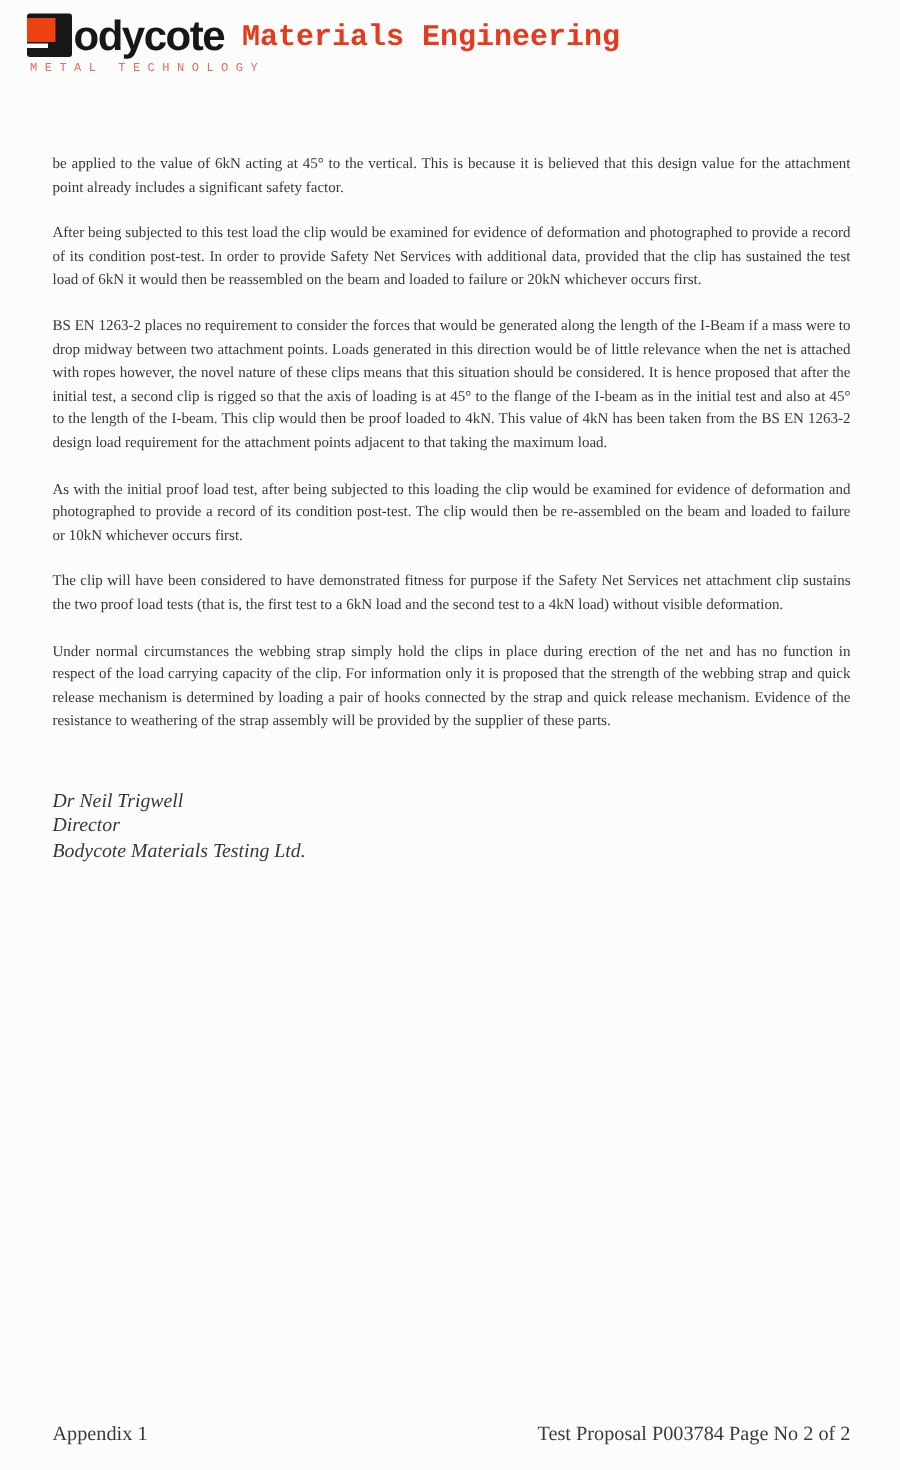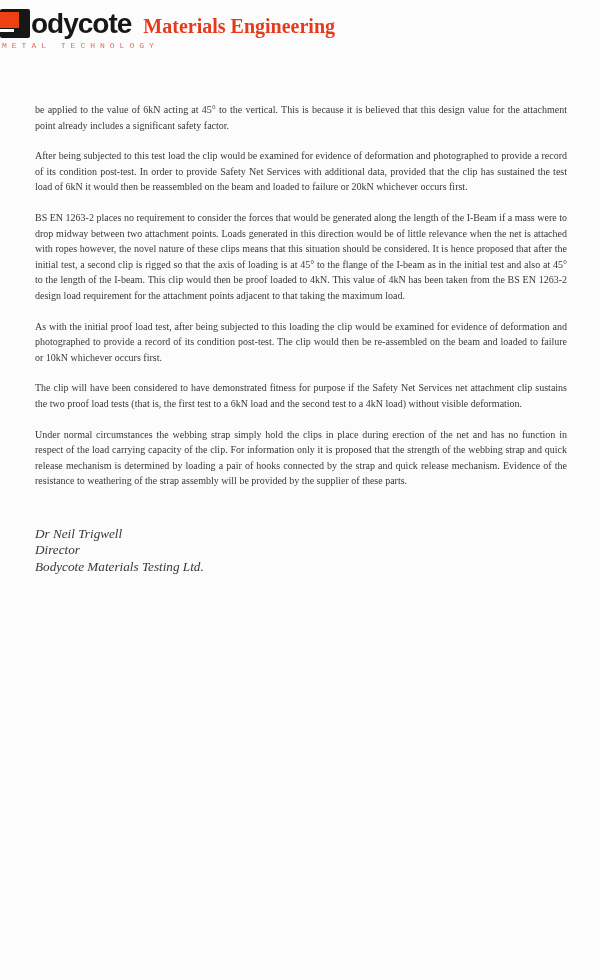--- a/index.html
+++ b/index.html
@@ -11,21 +11,21 @@
     font-family: "Liberation Serif", serif;
     color: #383838;
     overflow: hidden;
     box-sizing: border-box;
   }
 
   
   .header {
     position: absolute;
     top: 9px;
-    left: 0;
+    left: 18px;
   }
   .brand-row {
     display: flex;
     align-items: flex-end;
     white-space: nowrap;
   }
   .logo-b {
     display: inline-block;
     position: relative;
     width: 30px;
@@ -53,21 +53,21 @@
   .brand-rest {
     font-family: "Liberation Sans", sans-serif;
     font-weight: bold;
     font-size: 28px;
     line-height: 29px;
     letter-spacing: -1px;
     color: #171717;
     margin-left: 1px;
   }
   .division {
-    font-family: Liberation Serif, serif;
+    font-family: Liberation Mono, monospace;
     font-weight: bold;
     font-size: 20px;
     line-height: 24px;
     color: #e53a1c;
     margin-left: 12px;
   }
   .tagline {
     font-family: Liberation Mono, monospace;
     font-size: 8px;
     letter-spacing: 5px;
@@ -133,14 +133,18 @@
     <p class="para">The clip will have been considered to have demonstrated fitness for purpose if the Safety Net Services net attachment clip sustains the two proof load tests (that is, the first test to a 6kN load and the second test to a 4kN load) without visible deformation.</p>
     <p class="para">Under normal circumstances the webbing strap simply hold the clips in place during erection of the net and has no function in respect of the load carrying capacity of the clip.  For information only it is proposed that the strength of the webbing strap and quick release mechanism is determined by loading a pair of hooks connected by the strap and quick release mechanism. Evidence of the resistance to weathering of the strap assembly will be provided by the supplier of these parts.</p>
 
     <div class="signature">
       <div>Dr Neil Trigwell</div>
       <div>Director</div>
       <div>Bodycote Materials Testing Ltd.</div>
     </div>
   </div>
 
+  <div class="footer">
+    <span>Appendix 1</span>
+    <span>Test Proposal P003784 Page No 2 of 2</span>
+  </div>
 
 </div>
 
 </body></html>

